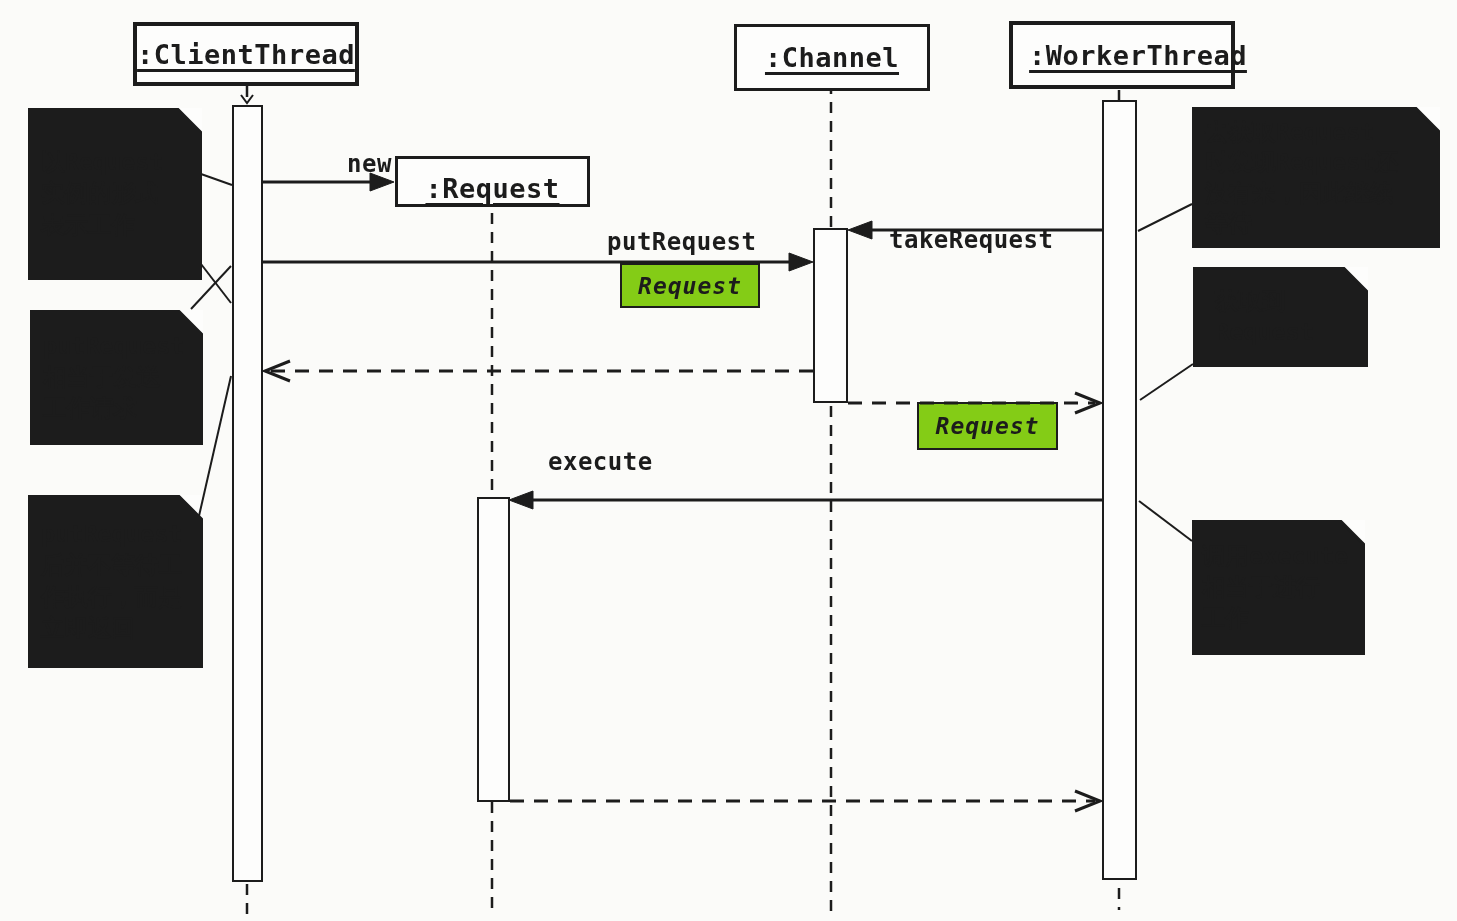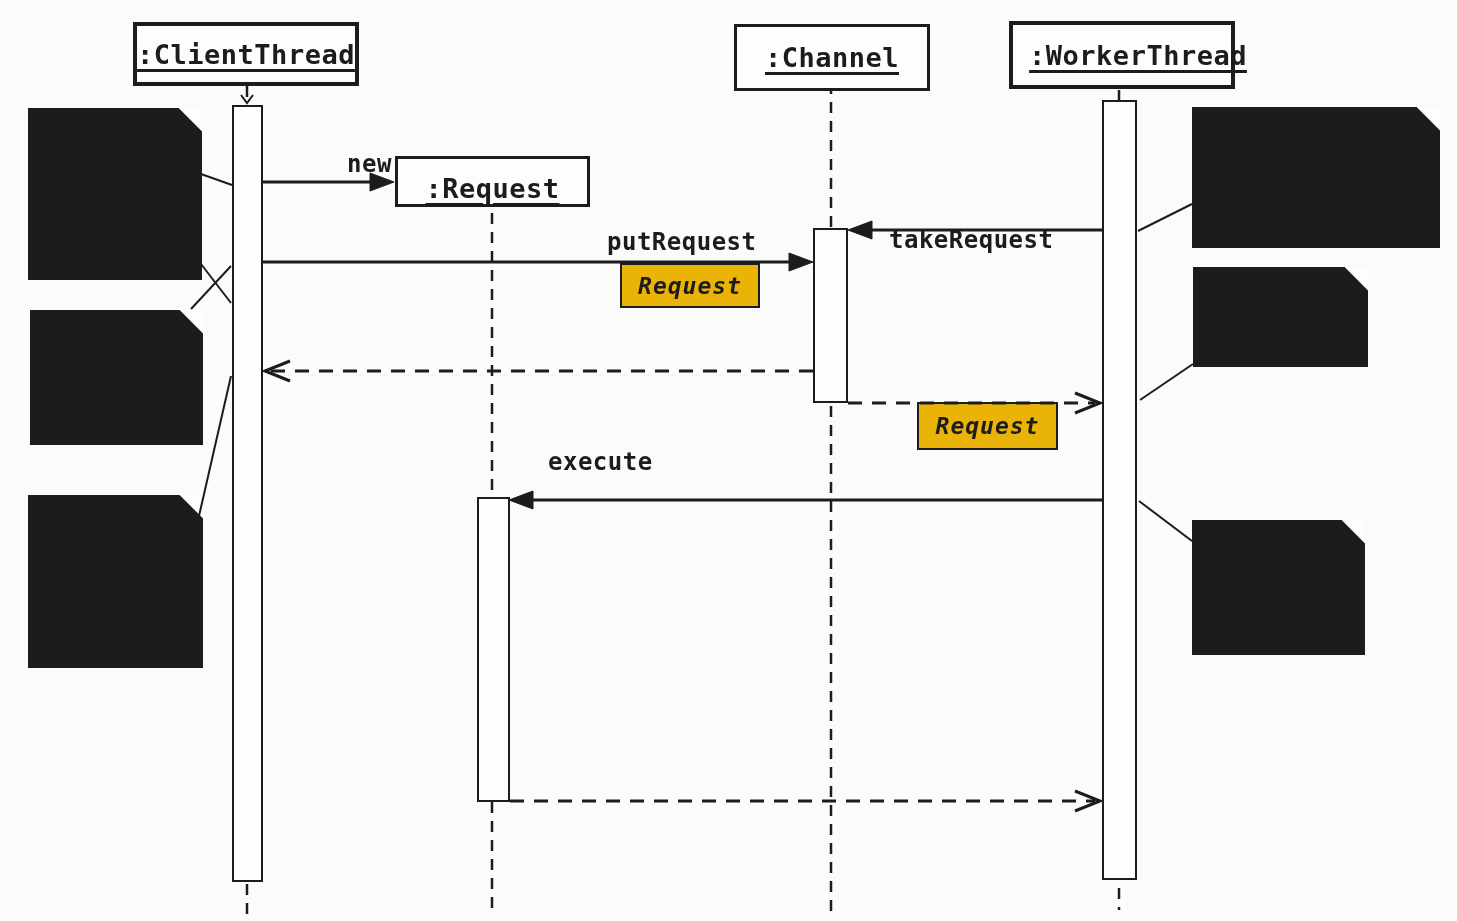--- a/index.html
+++ b/index.html
@@ -58,21 +58,21 @@
     font-size:23.5px;
     font-weight:600;
     line-height:1.33;
     white-space:pre-line;
     z-index:2;
   }
 
   
   .param{
     position:absolute;
-    background:#eab308;
+    background:#84cc16;
     border:2.5px solid #1c1c1c;
     box-sizing:border-box;
     display:flex;align-items:center;justify-content:center;
     font-size:23px;font-style:italic;font-weight:700;
     letter-spacing:1px;
     z-index:4;
   }
 
   
   .msg-label{

